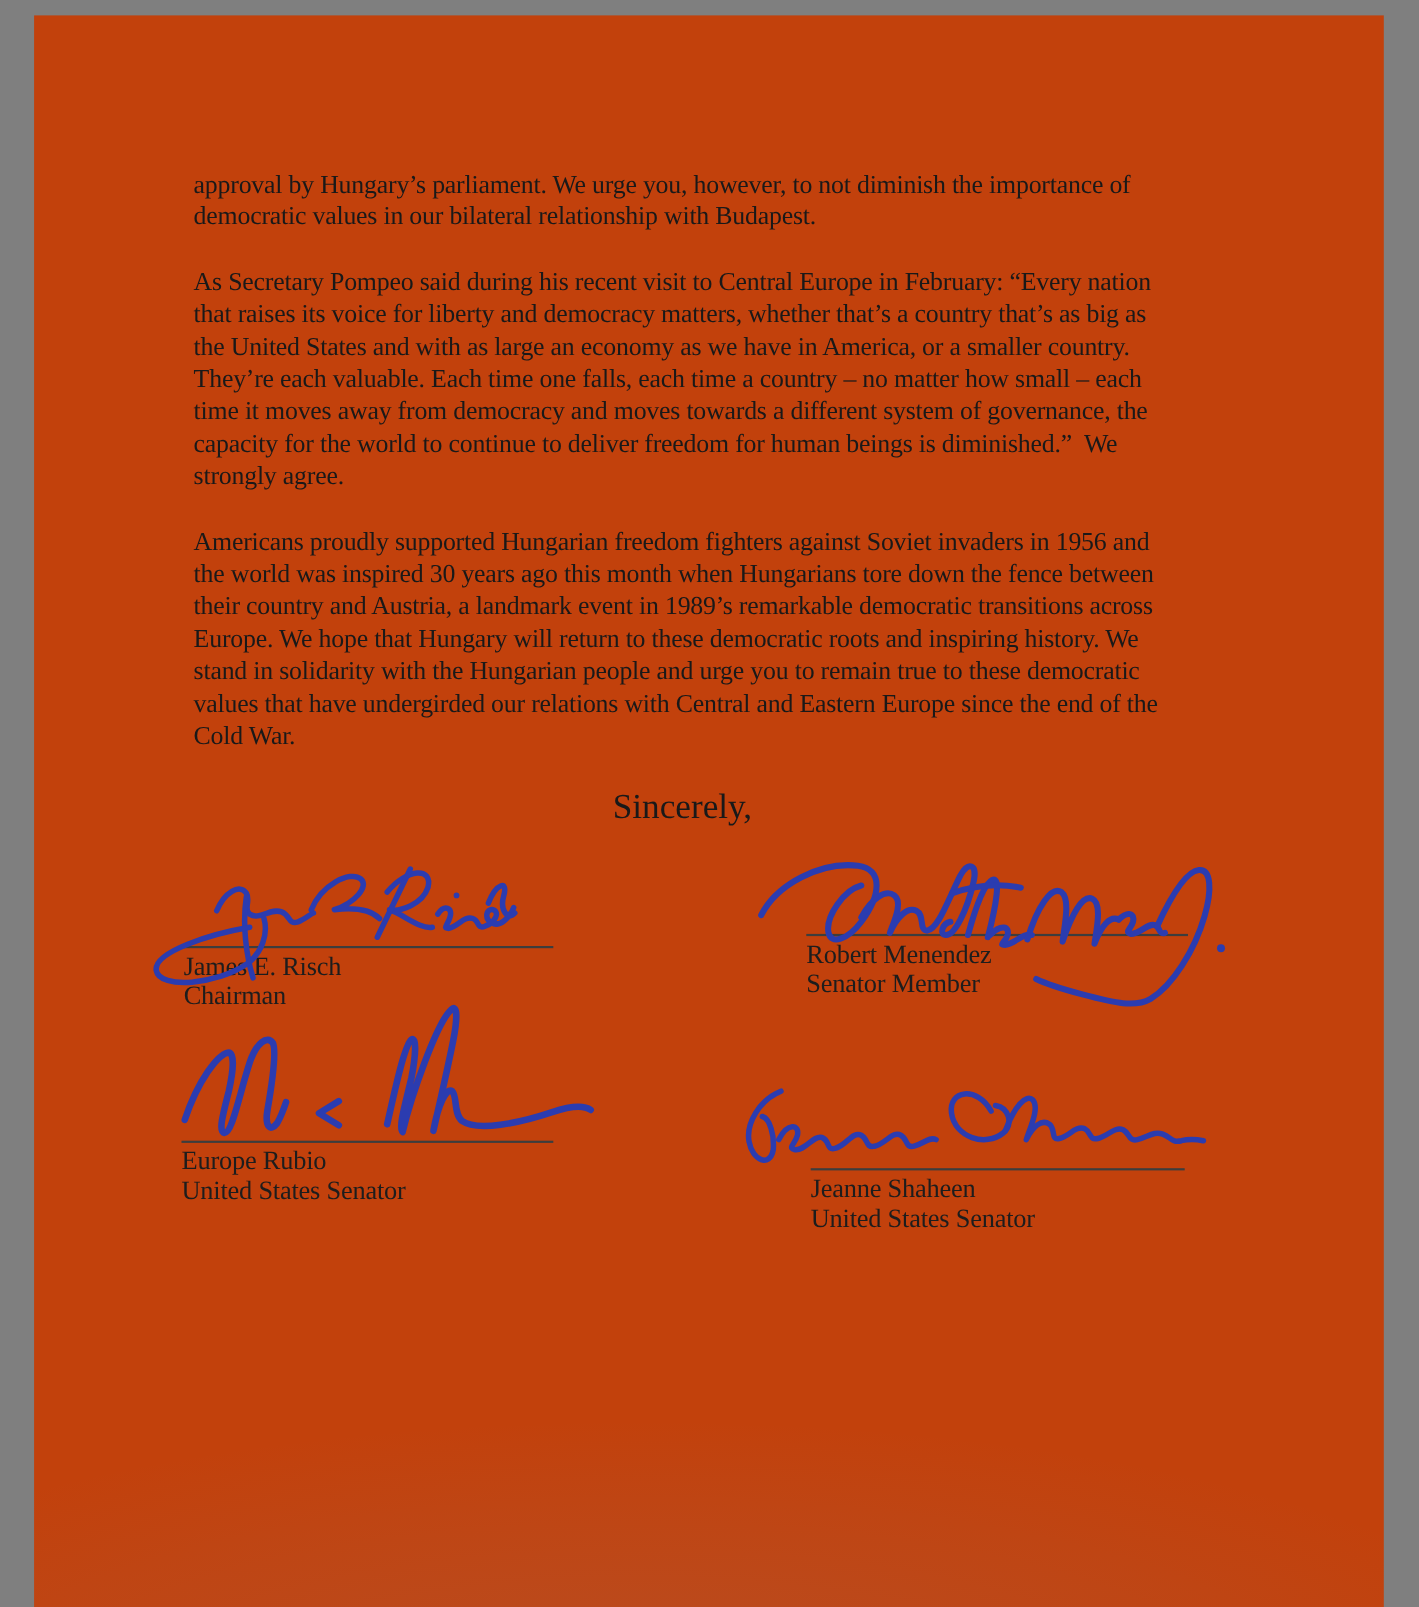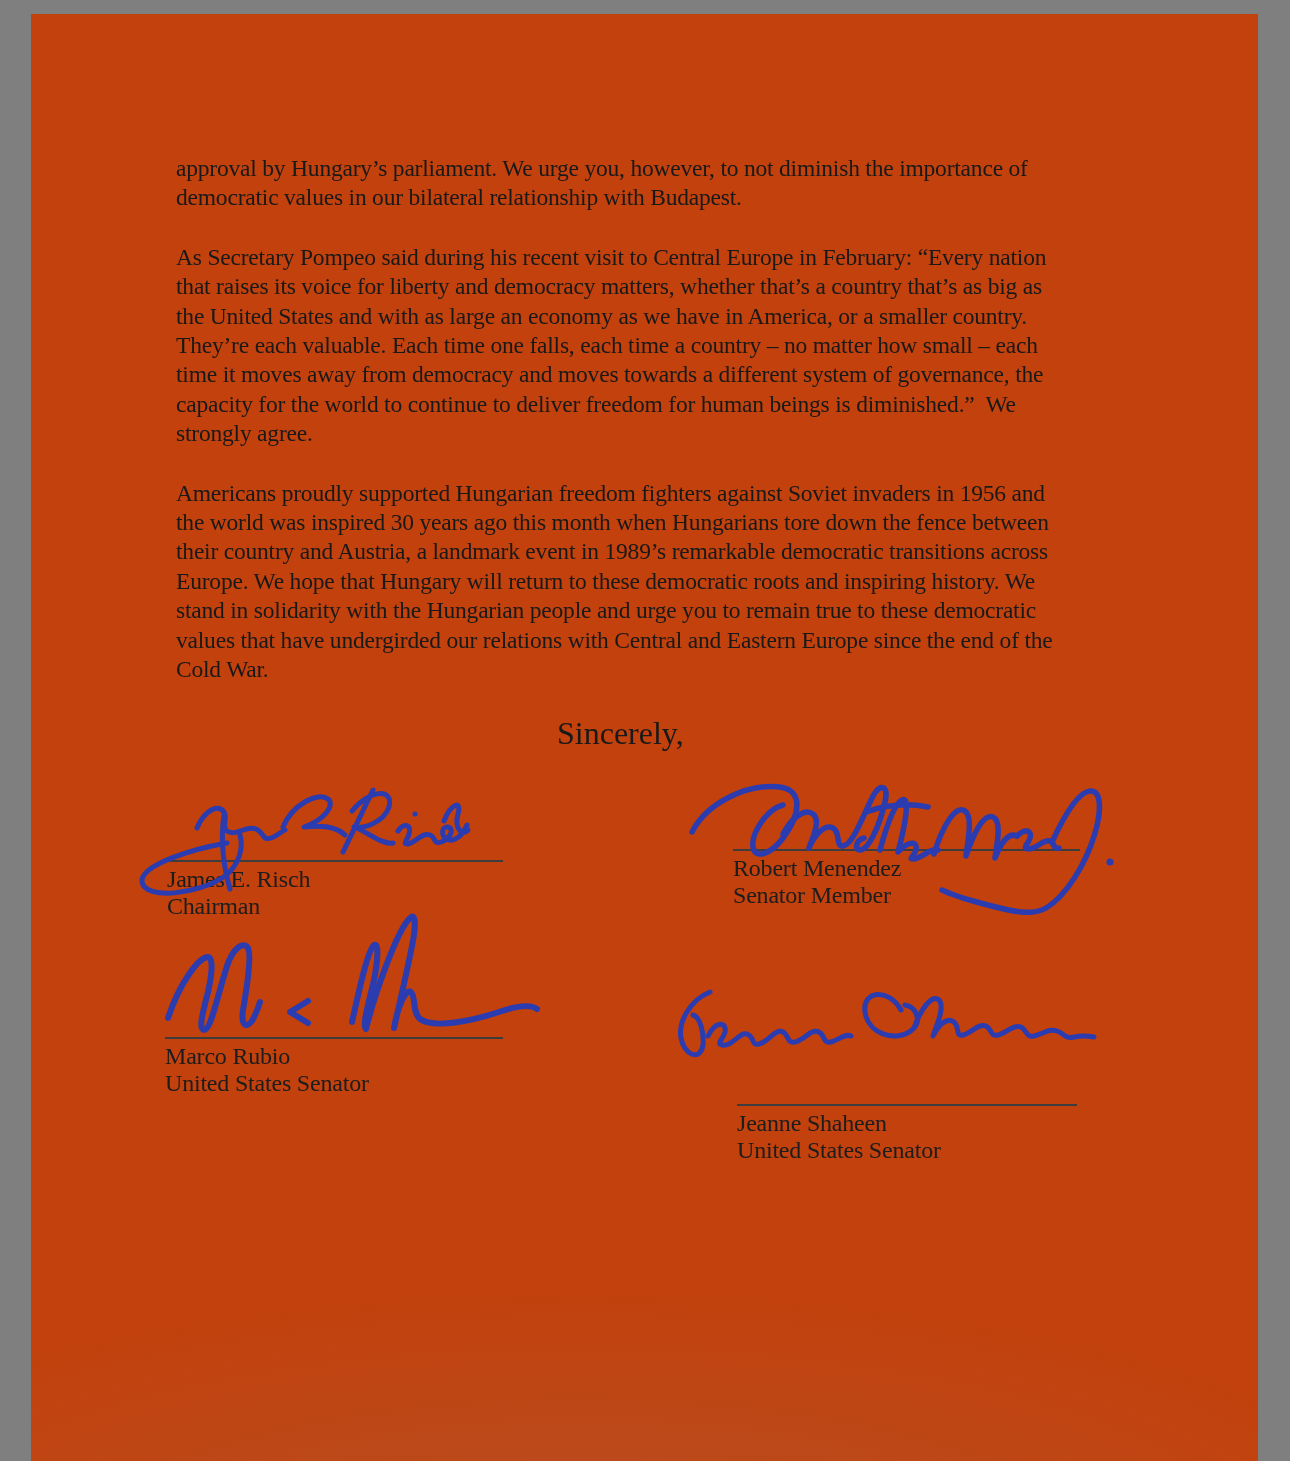--- a/index.html
+++ b/index.html
@@ -99,25 +99,25 @@
   </div>
 
   <div class="sig-block" style="left:702px;top:835px;width:347px">
     <div class="sig-line"></div>
     <div class="sig-name">Robert Menendez</div>
     <div class="sig-title">Senator Member</div>
   </div>
 
   <div class="sig-block" style="left:134px;top:1023px;width:338px">
     <div class="sig-line"></div>
-    <div class="sig-name">Marco Rubio</div>
+    <div class="sig-name">Europe Rubio</div>
     <div class="sig-title">United States Senator</div>
   </div>
 
-  <div class="sig-block" style="left:706px;top:1090px;width:340px">
+  <div class="sig-block" style="left:706px;top:1048px;width:340px">
     <div class="sig-line"></div>
     <div class="sig-name">Jeanne Shaheen</div>
     <div class="sig-title">United States Senator</div>
   </div>
 
   <svg class="sig-ink" style="left:101px;top:769px" width="340" height="118" viewBox="0 0 340 118">
     <g fill="none" stroke-width="5" stroke-linecap="round" stroke-linejoin="round" stroke="#2b3cb0">
       <path d="M65,45 C72,28 86,20 92,29 C96,36 89,44 95,48 C104,54 114,42 124,46 C132,49 130,58 139,55 C145,53 150,48 153,47"></path>
       <path d="M92,32 C88,58 92,86 98,106"></path>
       <path d="M95,60 C60,66 8,82 10,99 C13,117 66,112 93,93 C106,83 112,66 108,52"></path>

